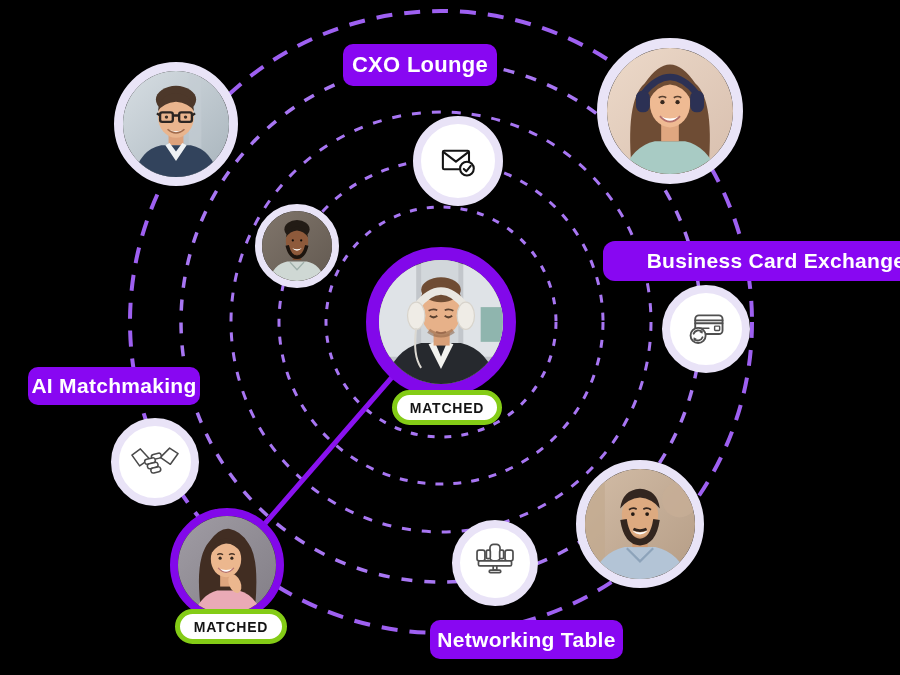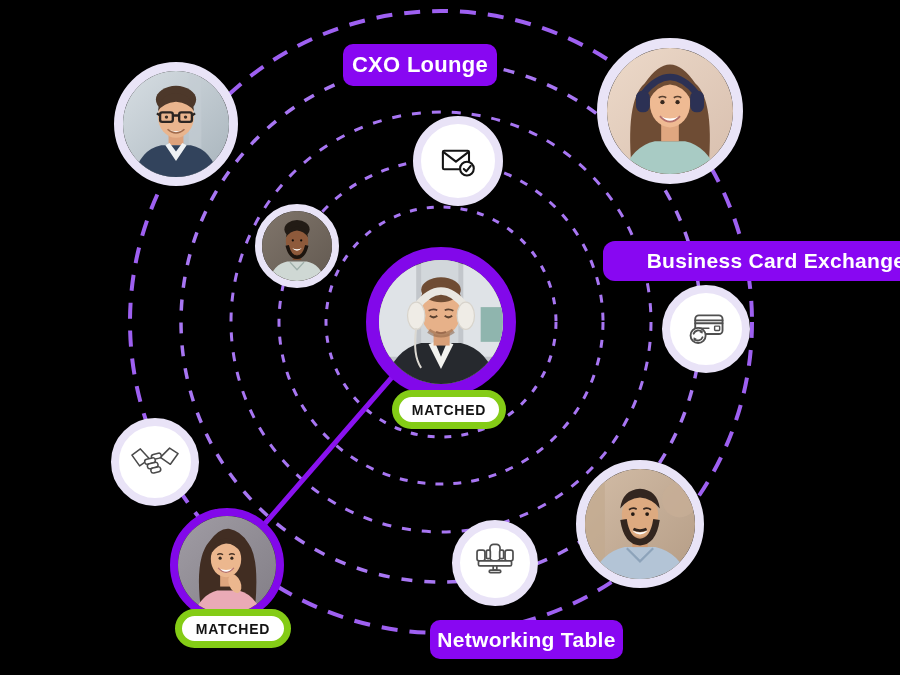--- a/index.html
+++ b/index.html
@@ -7,21 +7,21 @@
          font-family:"Liberation Sans", sans-serif;}
   #orbits{position:absolute;left:0;top:0;z-index:1;}
   .room-btn{position:absolute;z-index:5;display:flex;align-items:center;justify-content:center;
             background:#8807f2;color:#fff;font-weight:700;letter-spacing:.3px;border-radius:10px;
             white-space:nowrap;cursor:pointer;}
   .icon-circle{position:absolute;z-index:3;background:#fff;border:8px solid #e9e3f7;border-radius:50%;
                display:flex;align-items:center;justify-content:center;box-sizing:border-box;}
   .avatar{position:absolute;z-index:4;border-radius:50%;overflow:hidden;box-sizing:border-box;background:#222;}
   .avatar svg{width:100%;height:100%;display:block;}
   .ring-light{border:9px solid #e9e4f7;}
-  .matched-badge{position:absolute;z-index:6;background:#fff;border:7px solid #84cc16;border-radius:999px;
+  .matched-badge{position:absolute;z-index:6;background:#fff;border:5px solid #84cc16;border-radius:999px;
                  display:flex;align-items:center;justify-content:center;color:#141414;font-weight:700;
                  font-size:14px;letter-spacing:.8px;}
 </style>
 </head>
 <body>
 
 <div id="stage">
 
   <svg id="orbits" width="900" height="675">
     <g fill="none" stroke="#a876f3">
@@ -29,20 +29,21 @@
       <circle cx="441" cy="322" r="162" stroke-width="3" stroke-dasharray="8 10"></circle>
       <circle cx="441" cy="322" r="210" stroke-width="3" stroke-dasharray="9 11"></circle>
       <circle cx="441" cy="322" r="260" stroke-width="3.5" stroke-dasharray="11 12"></circle>
       <circle cx="441" cy="322" r="311" stroke="#9e60f1" stroke-width="4" stroke-dasharray="16 12"></circle>
     </g>
     <line x1="400" y1="368" x2="255" y2="535" stroke="#8912ef" stroke-width="5" stroke-linecap="round"></line>
   </svg>
 
   <div class="room-btn" style="left:343px;top:44px;width:154px;height:42px;font-size:22px;">CXO Lounge</div>
   <div class="room-btn" style="left:603px;top:241px;width:274px;height:40px;font-size:21px;border-radius:12px;padding-left:36px;">Business Card Exchange</div>
+  <div class="room-btn" style="left:28px;top:367px;width:172px;height:38px;font-size:21px;">AI Matchmaking</div>
   <div class="room-btn" style="left:430px;top:620px;width:193px;height:39px;font-size:21px;text-align:right;">Networking Table</div>
 
   <div class="icon-circle" style="left:413px;top:116px;width:90px;height:90px;">
     <svg width="44" height="44" viewBox="0 0 64 64" fill="none" stroke="#141414" stroke-width="3" stroke-linecap="round" stroke-linejoin="round">
       <rect x="10" y="17" width="38" height="27" rx="2"></rect>
       <path d="M11,19 L29,33 L47,19"></path>
       <circle cx="45" cy="43" r="10" fill="#fff"></circle>
       <path d="M40.5,43.5 l3.5,3.5 l6.5,-8"></path>
     </svg>
   </div>

